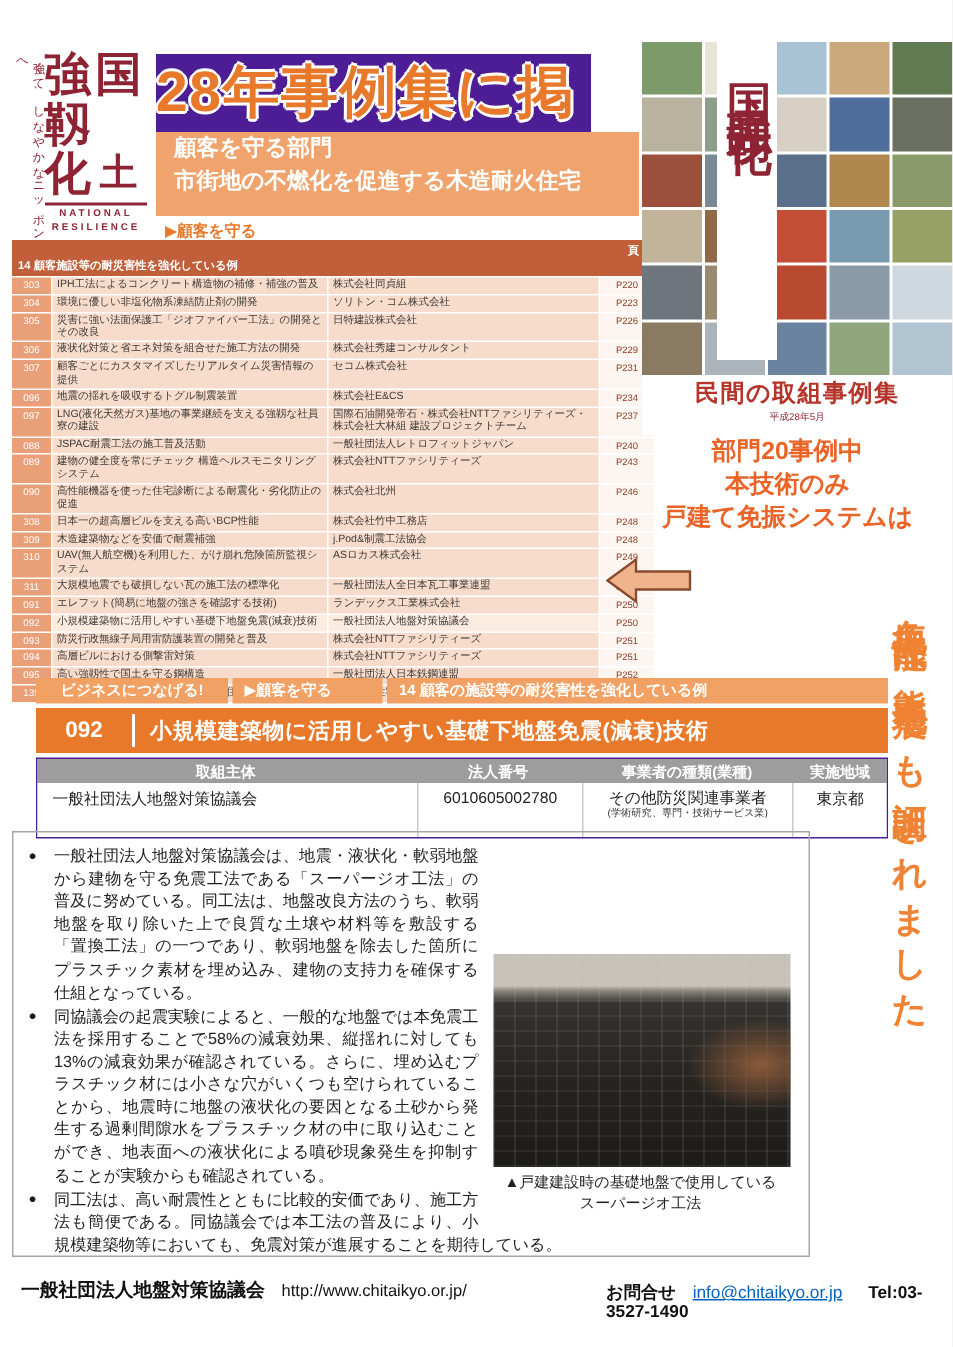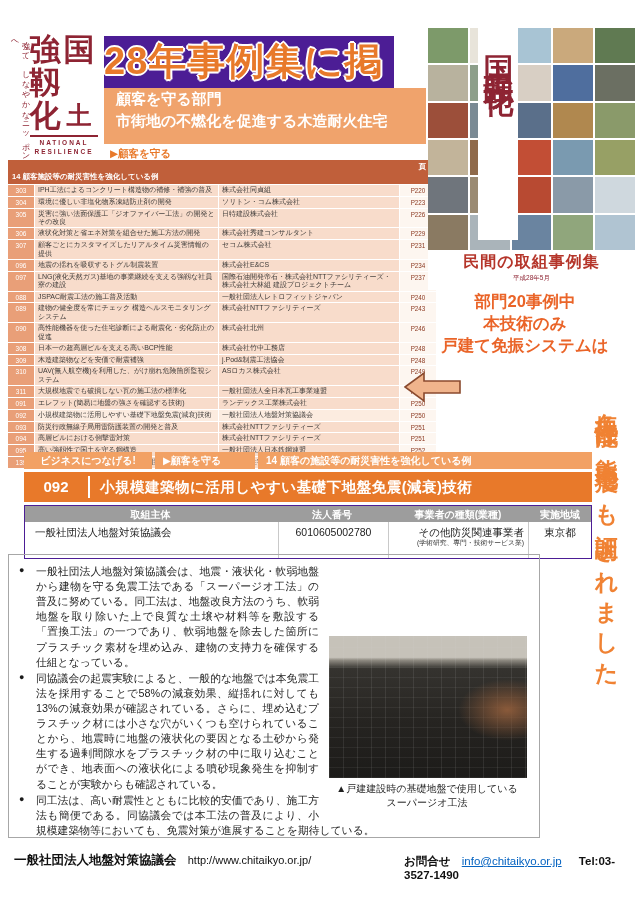--- a/index.html
+++ b/index.html
@@ -77,21 +77,21 @@
 
   .info-table{position:absolute;left:24px;top:505px;width:568px;border:1px solid #4c1d95;}
   .info-head{display:grid;grid-template-columns:1fr 110px 140px 62px;background:#9d9d9d;column-gap:1px;}
   .info-head div{background:#9d9d9d;color:#fff;font-size:10px;font-weight:bold;text-align:center;
     padding:2px 0;height:16px;}
   .info-data{display:grid;grid-template-columns:1fr 110px 140px 62px;background:#fff;}
   .info-data div{font-size:10.5px;color:#222;padding:4px 4px;border-right:1px solid #c9c9c9;height:36px;}
   .info-data div:last-child{border-right:none;text-align:center;}
   .info-data .org{padding-left:10px;}
   .info-data .cno{text-align:center;}
-  .info-data .biz{text-align:right;line-height:1.2;}
+  .info-data .biz{text-align:center;line-height:1.2;}
   .info-data .biz .sub{font-size:6.8px;display:block;color:#333;}
 
   
   .content-box{position:absolute;left:8px;top:554px;width:532px;height:284px;
     border:1px solid #a7a7a7;padding:9px 12px 6px 10px;overflow:hidden;}
   .photo-float{float:right;width:200px;margin:72px 0 2px 8px;}
   .photo{width:198px;height:142px;margin-left:2px;
     background:
       radial-gradient(70px 44px at 90% 52%, #8a5a3a 0%, rgba(138,90,58,0) 70%),
       repeating-linear-gradient(90deg, rgba(210,210,210,.10) 0 1px, transparent 1px 14px),

